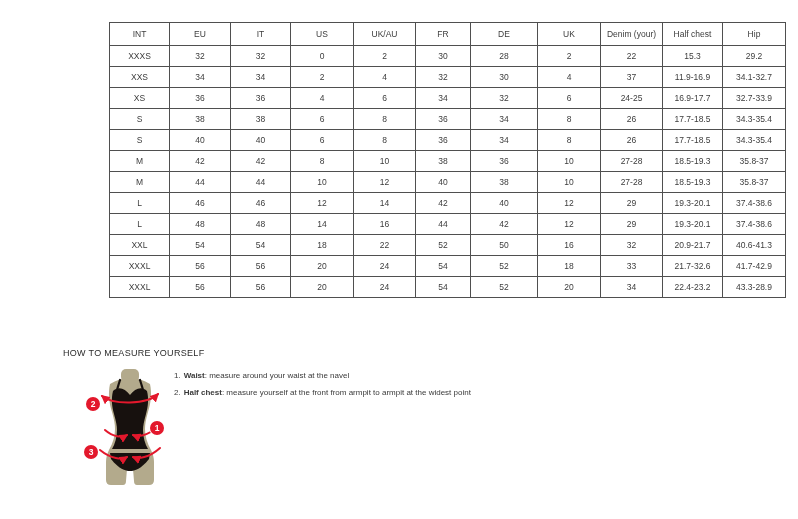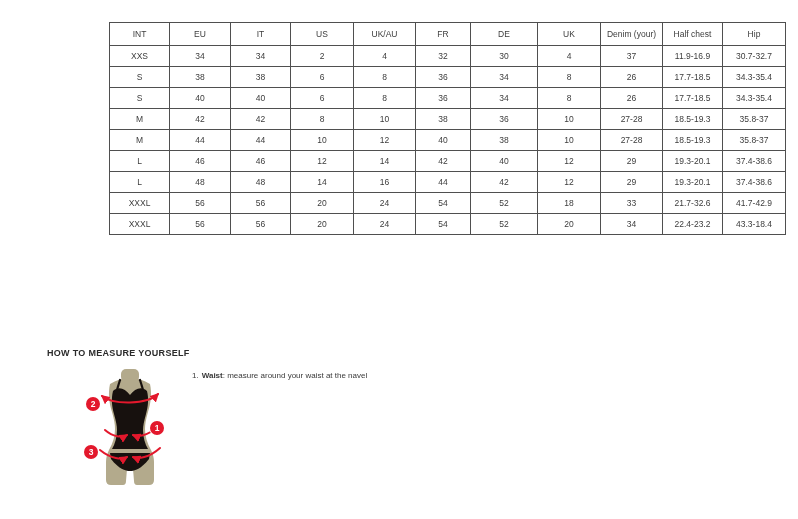--- a/index.html
+++ b/index.html
@@ -24,22 +24,22 @@
   .size-table th,.size-table td{
     border:1px solid var(--table-border);
     text-align:center;vertical-align:middle;
     font-size:8.5px;font-weight:400;color:var(--table-text);
     padding:0;height:21px;overflow:hidden;white-space:nowrap;
   }
   .size-table th{height:23px;}
 
   
   .measure-title{
-    position:absolute;left:47px;top:348px;
-    font-size:9px;font-weight:700;color:#2b2b2b;letter-spacing:.3px;text-align:center;
+    position:absolute;left:63px;top:348px;
+    font-size:9px;font-weight:400;color:#2b2b2b;letter-spacing:.3px;text-align:center;
   }
   .figure{
     position:absolute;left:75px;top:366px;width:115px;height:126px;
   }
   .figure svg{position:absolute;left:0;top:0;}
   .tan{fill:var(--tan);}
   .garment{fill:var(--garment);}
   .strap{stroke:var(--garment);stroke-width:2.2;fill:none;stroke-linecap:round;}
   .red-line{stroke:var(--accent-red);stroke-width:2;fill:none;stroke-linecap:round;}
   .red-fill{fill:var(--accent-red);}
@@ -47,21 +47,21 @@
     position:absolute;width:14px;height:14px;border-radius:50%;
     background:var(--accent-red);color:#ffffff;
     font-size:8.5px;font-weight:700;line-height:14px;text-align:center;
     box-shadow:0 0 0 1px #ffffff;
   }
   .badge-2{left:11px;top:31px;}
   .badge-1{left:75px;top:55px;}
   .badge-3{left:9px;top:79px;}
 
   .steps{
-    position:absolute;left:192px;top:370px;
+    position:absolute;left:174px;top:370px;
     font-size:8px;color:#3a3a3a;
   }
   .step{height:17px;line-height:11px;white-space:nowrap;}
   .step .num{margin-right:3px;}
   .step .term{font-weight:700;}
 </style>
 </head>
 <body>
 
 <table class="size-table">
@@ -88,31 +88,57 @@
         <th>FR</th>
         <th>DE</th>
         <th>UK</th>
         <th>Denim (your)</th>
         <th>Half chest</th>
         <th>Hip</th>
       </tr>
     </thead>
   <tbody>
       <tr>
+        <td>XXXS</td>
+        <td>32</td>
+        <td>32</td>
+        <td>0</td>
+        <td>2</td>
+        <td>30</td>
+        <td>28</td>
+        <td>2</td>
+        <td>22</td>
+        <td>15.3</td>
+        <td>29.2</td>
+      </tr>
+      <tr>
         <td>XXS</td>
         <td>34</td>
         <td>34</td>
         <td>2</td>
         <td>4</td>
         <td>32</td>
         <td>30</td>
         <td>4</td>
         <td>37</td>
         <td>11.9-16.9</td>
-        <td>30.7-32.7</td>
+        <td>34.1-32.7</td>
+      </tr>
+      <tr>
+        <td>XS</td>
+        <td>36</td>
+        <td>36</td>
+        <td>4</td>
+        <td>6</td>
+        <td>34</td>
+        <td>32</td>
+        <td>6</td>
+        <td>24-25</td>
+        <td>16.9-17.7</td>
+        <td>32.7-33.9</td>
       </tr>
       <tr>
         <td>S</td>
         <td>38</td>
         <td>38</td>
         <td>6</td>
         <td>8</td>
         <td>36</td>
         <td>34</td>
         <td>8</td>
@@ -179,20 +205,33 @@
         <td>14</td>
         <td>16</td>
         <td>44</td>
         <td>42</td>
         <td>12</td>
         <td>29</td>
         <td>19.3-20.1</td>
         <td>37.4-38.6</td>
       </tr>
       <tr>
+        <td>XXL</td>
+        <td>54</td>
+        <td>54</td>
+        <td>18</td>
+        <td>22</td>
+        <td>52</td>
+        <td>50</td>
+        <td>16</td>
+        <td>32</td>
+        <td>20.9-21.7</td>
+        <td>40.6-41.3</td>
+      </tr>
+      <tr>
         <td>XXXL</td>
         <td>56</td>
         <td>56</td>
         <td>20</td>
         <td>24</td>
         <td>54</td>
         <td>52</td>
         <td>18</td>
         <td>33</td>
         <td>21.7-32.6</td>
@@ -202,21 +241,21 @@
         <td>XXXL</td>
         <td>56</td>
         <td>56</td>
         <td>20</td>
         <td>24</td>
         <td>54</td>
         <td>52</td>
         <td>20</td>
         <td>34</td>
         <td>22.4-23.2</td>
-        <td>43.3-18.4</td>
+        <td>43.3-28.9</td>
       </tr>
     </tbody>
 </table>
 
 <div class="measure-title">HOW TO MEASURE YOURSELF</div>
 
 <div class="figure">
   <svg width="115" height="126" viewBox="0 0 115 126">
     <defs>
       <marker id="arrow" viewBox="0 0 6 6" refX="5" refY="3" markerWidth="4.5" markerHeight="4.5" orient="auto-start-reverse">
@@ -251,13 +290,16 @@
   </svg>
   <div class="badge badge-2">2</div>
   <div class="badge badge-1">1</div>
   <div class="badge badge-3">3</div>
 </div>
 
 <div class="steps">
   <div class="step">
     <span class="num">1.</span><span class="term">Waist</span><span class="rest">: measure around your waist at the navel</span>
   </div>
+  <div class="step">
+    <span class="num">2.</span><span class="term">Half chest</span><span class="rest">: measure yourself at the front from armpit to armpit at the widest point</span>
+  </div>
 </div>
 
 </body></html>

